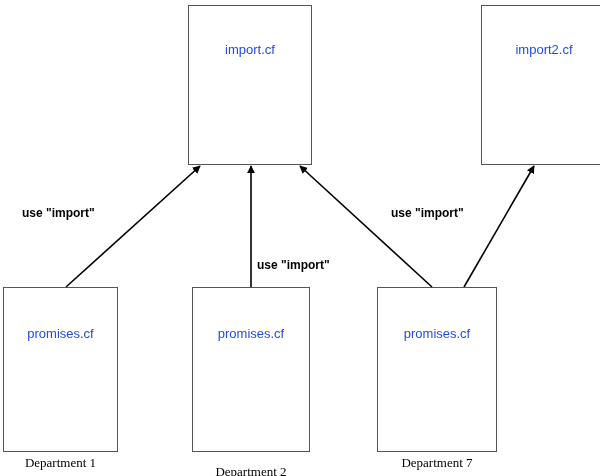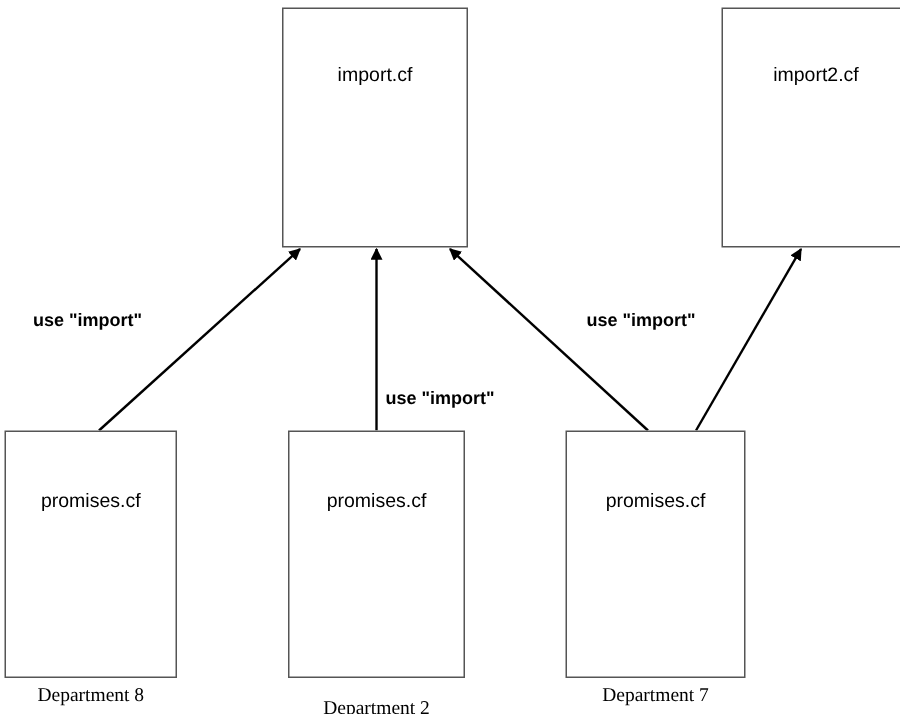--- a/index.html
+++ b/index.html
@@ -30,21 +30,21 @@
     border: 1px solid #555555;
     z-index: 2;
   }
   .node-label {
     position: absolute;
     left: 0;
     right: 0;
     text-align: center;
     font-family: "Liberation Sans", sans-serif;
     font-size: 13px;
-    color: #000000;
+    color: #1d4ed8;
     white-space: nowrap;
   }
   .node.import .node-label { top: 36px; }
   .node.promises .node-label { top: 38px; }
   .dept-caption {
     position: absolute;
     font-family: "Liberation Serif", serif;
     font-size: 13px;
     color: #000000;
     white-space: nowrap;
@@ -93,21 +93,21 @@
   </div>
 
   <div class="node promises" style="left:192px; top:287px; width:118px; height:165px;">
     <div class="node-label">promises.cf</div>
   </div>
 
   <div class="node promises" style="left:377px; top:287px; width:120px; height:165px;">
     <div class="node-label">promises.cf</div>
   </div>
 
-  <div class="dept-caption" style="left:3px; top:455px; width:115px;">Department 8</div>
+  <div class="dept-caption" style="left:3px; top:455px; width:115px;">Department 1</div>
   <div class="dept-caption" style="left:192px; top:464px; width:118px;">Department 2</div>
   <div class="dept-caption" style="left:377px; top:455px; width:120px;">Department 7</div>
 
   <div class="edge-label" style="left:22px; top:206px;">use "import"</div>
   <div class="edge-label" style="left:257px; top:258px;">use "import"</div>
   <div class="edge-label" style="left:391px; top:206px;">use "import"</div>
 
 </div>
 
 </body></html>

